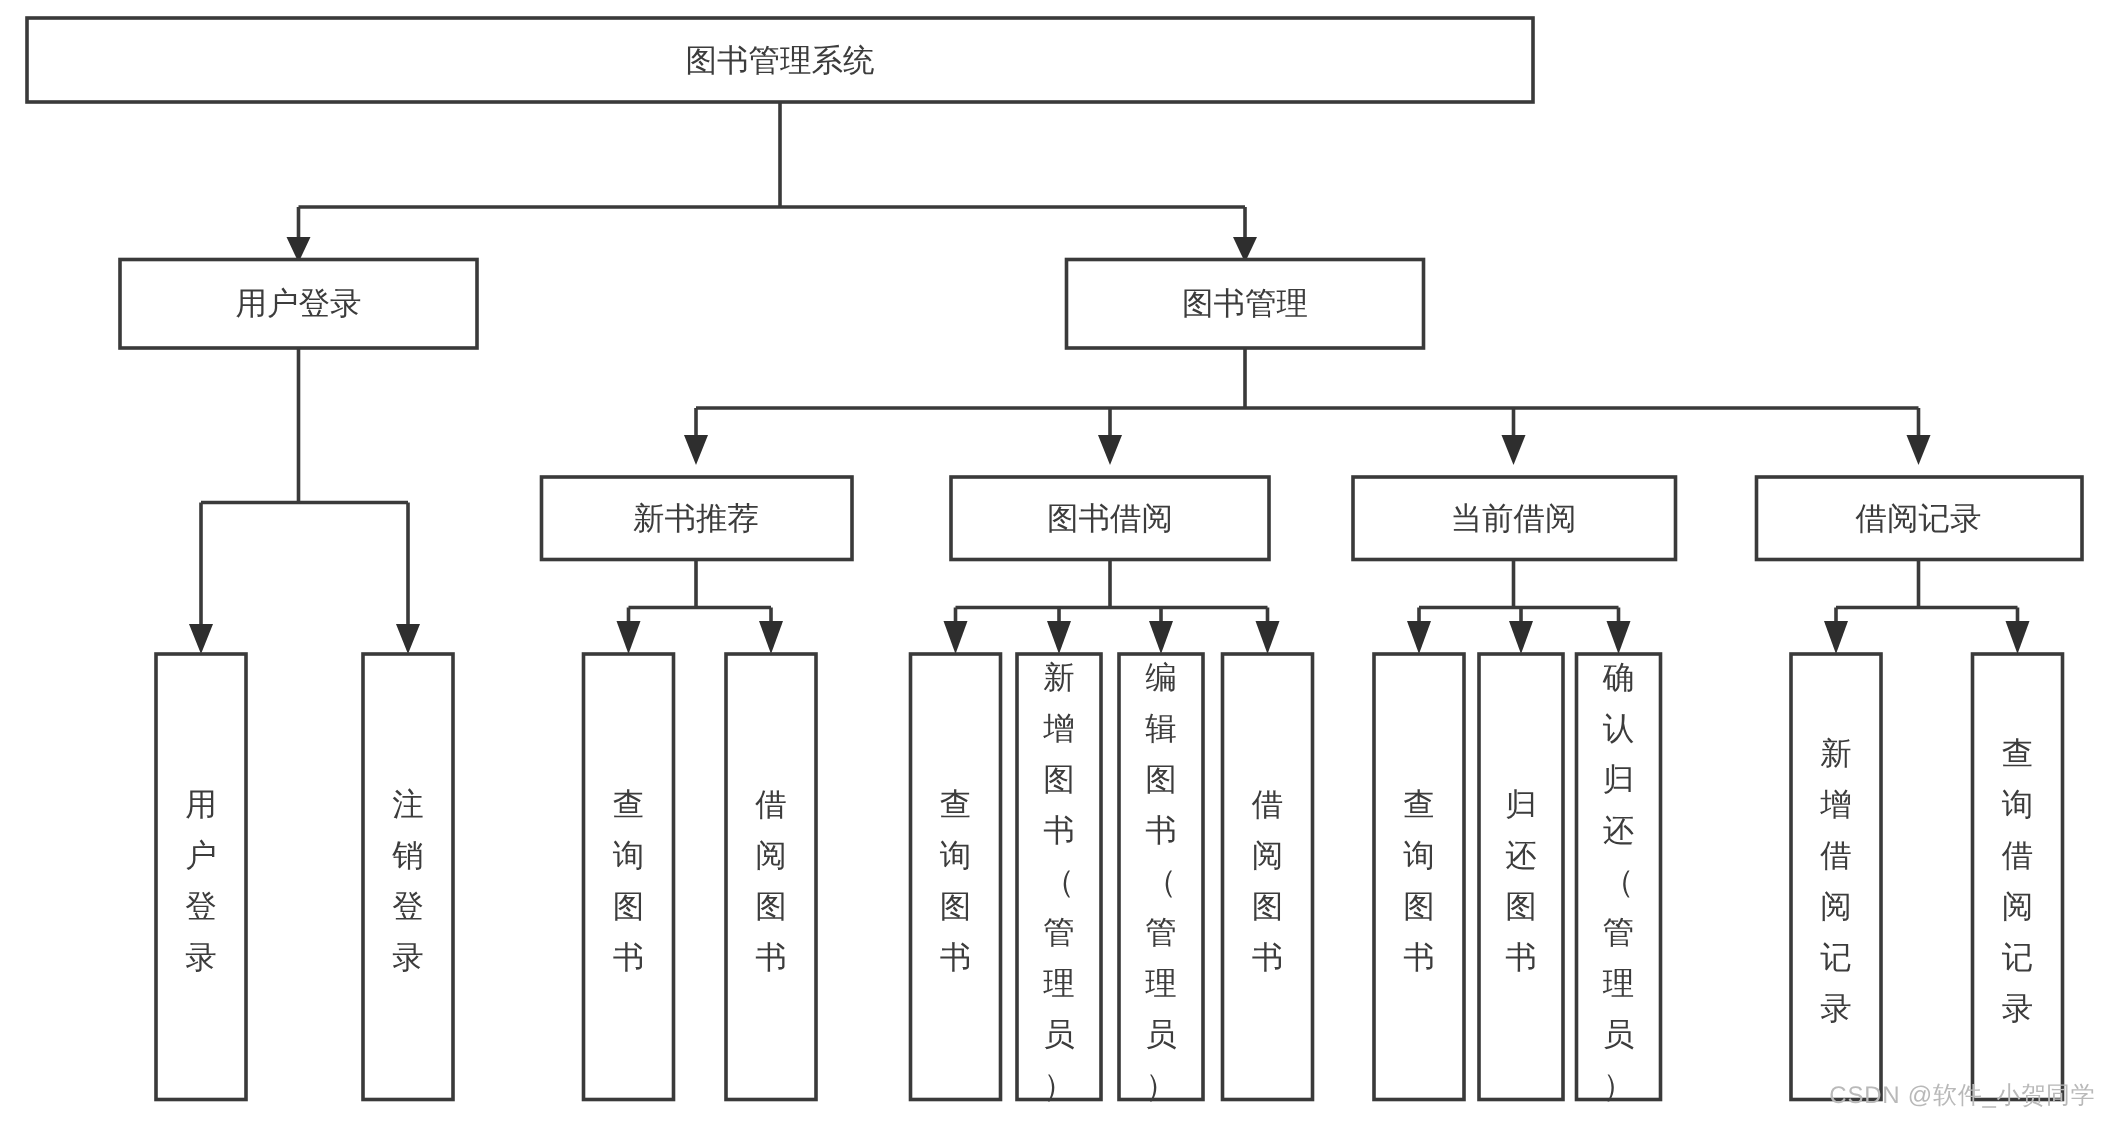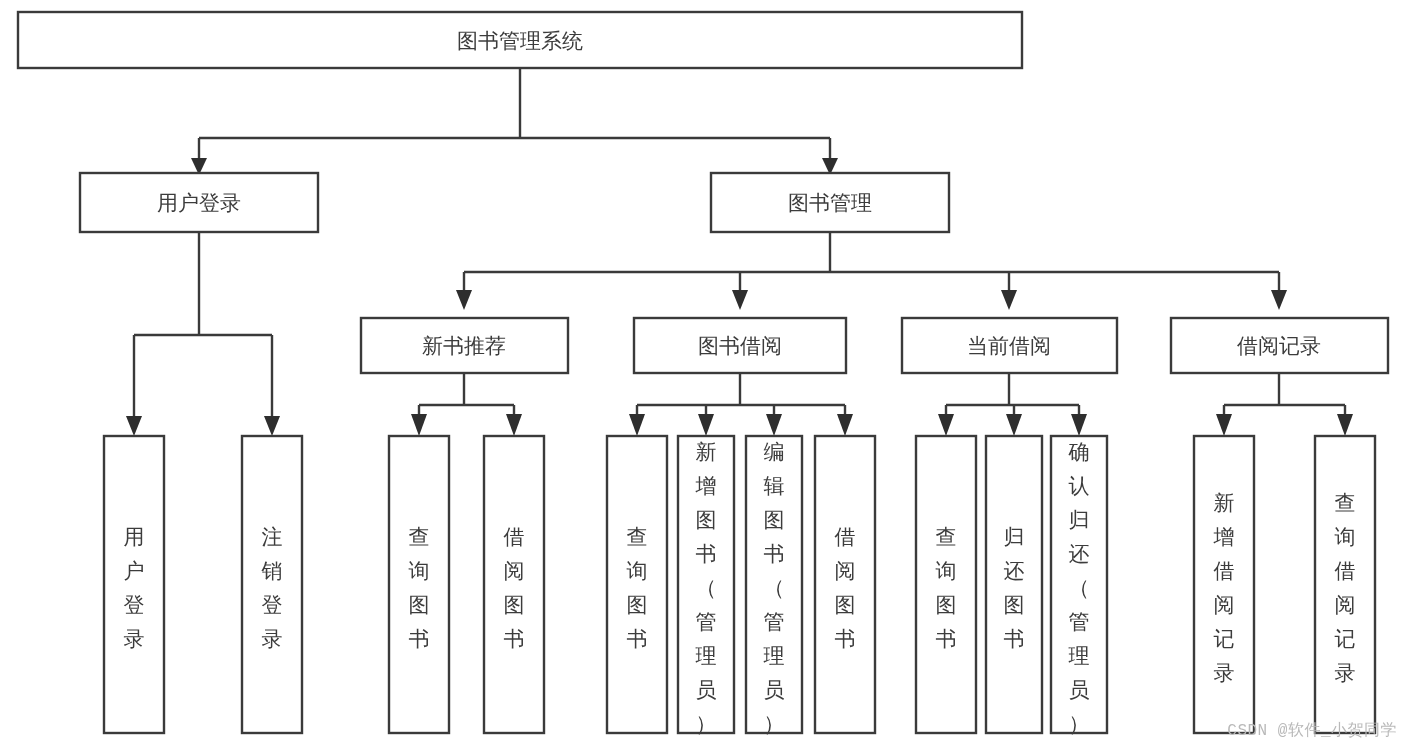--- a/index.html
+++ b/index.html
@@ -51,21 +51,21 @@
   .node-label-v {
     font-family: "Liberation Sans", sans-serif;
     font-size: 21px;
     fill: #3c3c3c;
     text-anchor: middle;
   }
   .watermark {
     position: absolute;
     right: 8px;
     bottom: 6px;
-    font-family: Liberation Mono, monospace;
+    font-family: Liberation Sans, sans-serif;
     font-size: 16px;
     color: #b9b9b9;
     letter-spacing: 0.5px;
     white-space: nowrap;
     user-select: none;
   }
 </style>
 </head>
 <body>
 

